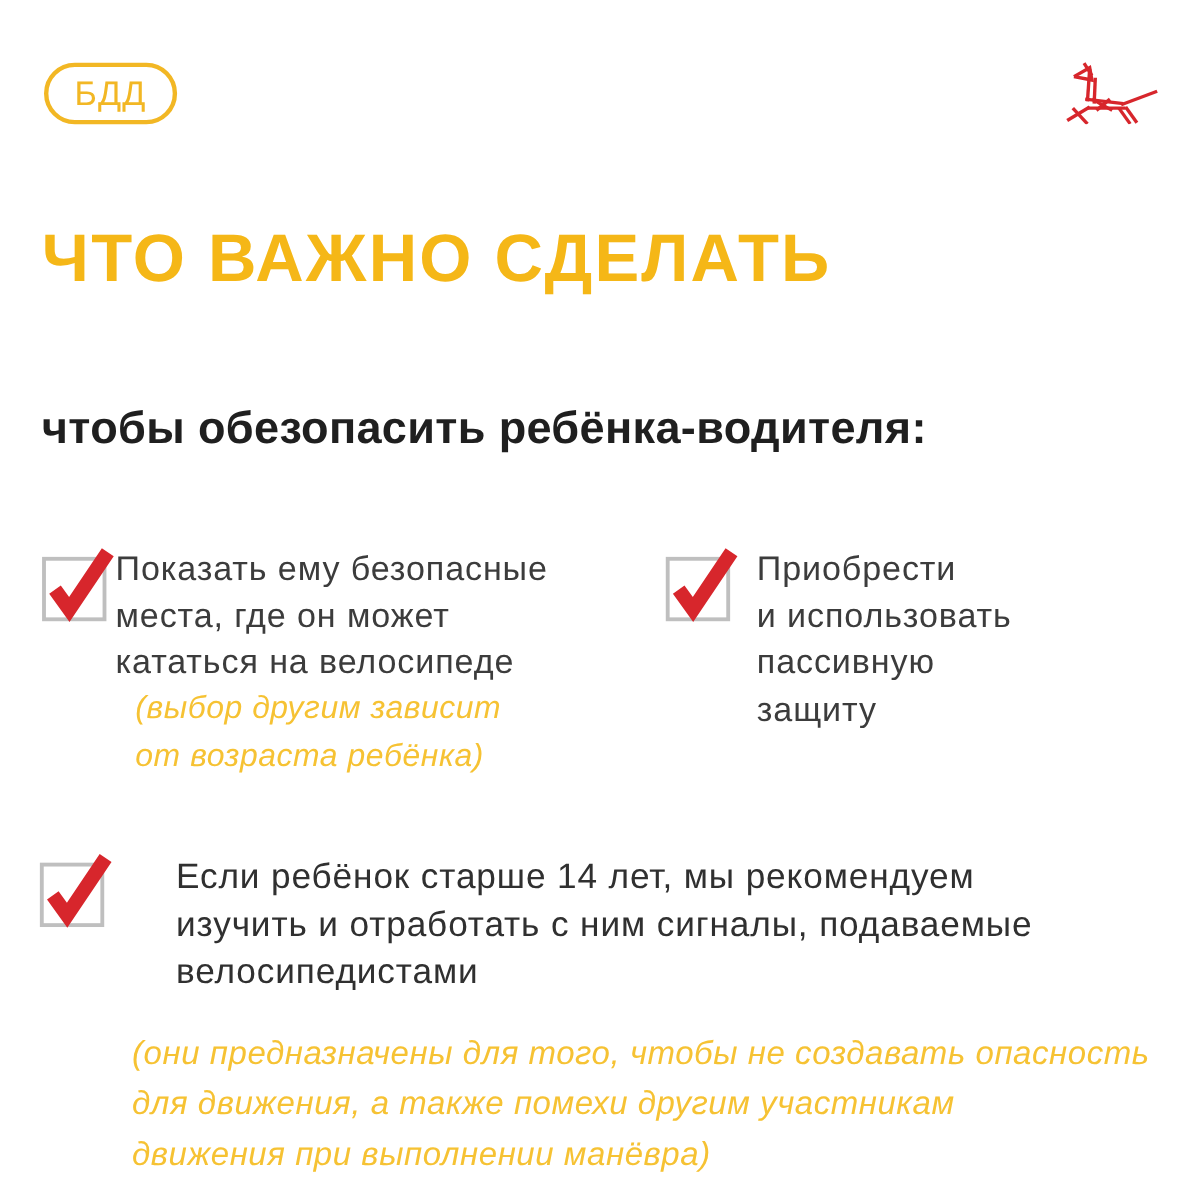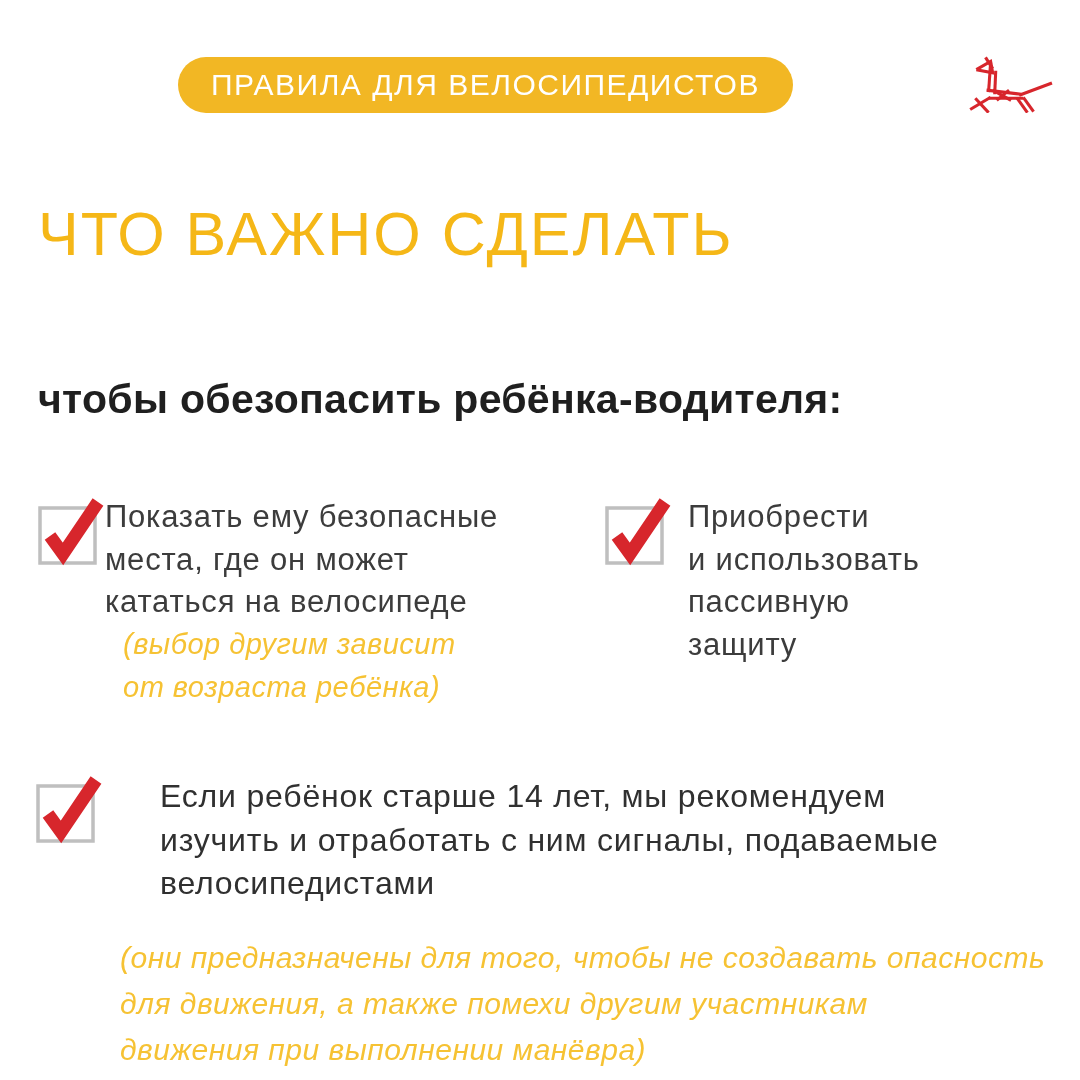--- a/index.html
+++ b/index.html
@@ -40,27 +40,27 @@
     white-space: nowrap;
   }
   .horse-logo { position: absolute; right: 0; top: -2px; width: 92px; height: 58px; }
 
   
   .main-title {
     position: absolute; left: 38px; top: 198px;
     margin: 0;
     color: #F5B717;
     font-size: 61px;
-    font-weight: normal;
+    font-weight: bold;
     line-height: 72px;
     letter-spacing: 2px;
   }
   .main-title span { display: block; }
   .subtitle {
-    position: absolute; left: 38px; top: 376px;
+    position: absolute; left: 38px; top: 366px;
     margin: 0;
     color: #1F1F1F;
     font-size: 41px;
     font-weight: bold;
     letter-spacing: 0.3px;
     white-space: nowrap;
   }
 
   
   .check-icon { position: absolute; width: 80px; height: 80px; overflow: visible; }
@@ -95,22 +95,22 @@
   }
   .item-note.n1 { left: 123px; top: 623px; }
   .item-note.n3 { left: 120px; top: 935px; font-size: 30px; line-height: 46px; }
 </style>
 </head>
 <body>
 
 <div class="page">
 
   <div class="topbar">
-    <div class="topic-pill">
-      <span>ПРАВИЛА ДЛЯ ВЕЛОСИПЕДИСТОВ</span>
+    <div class="bdd-badge">
+      <span>БДД</span>
     </div>
     <svg class="horse-logo" viewBox="0 0 90 56" fill="none" stroke="#D7262C" stroke-width="3">
       <path d="M23 2 L30 13"></path>
       <path d="M14 14 L28 6 L30 17 L14 14"></path>
       <path d="M28 7 L26 36"></path>
       <path d="M33 15 L32 38"></path>
       <path d="M24 34 L58 38"></path>
       <path d="M26 42 L60 42"></path>
       <path d="M30 34 L48 44"></path>
       <path d="M46 34 L34 44"></path>

